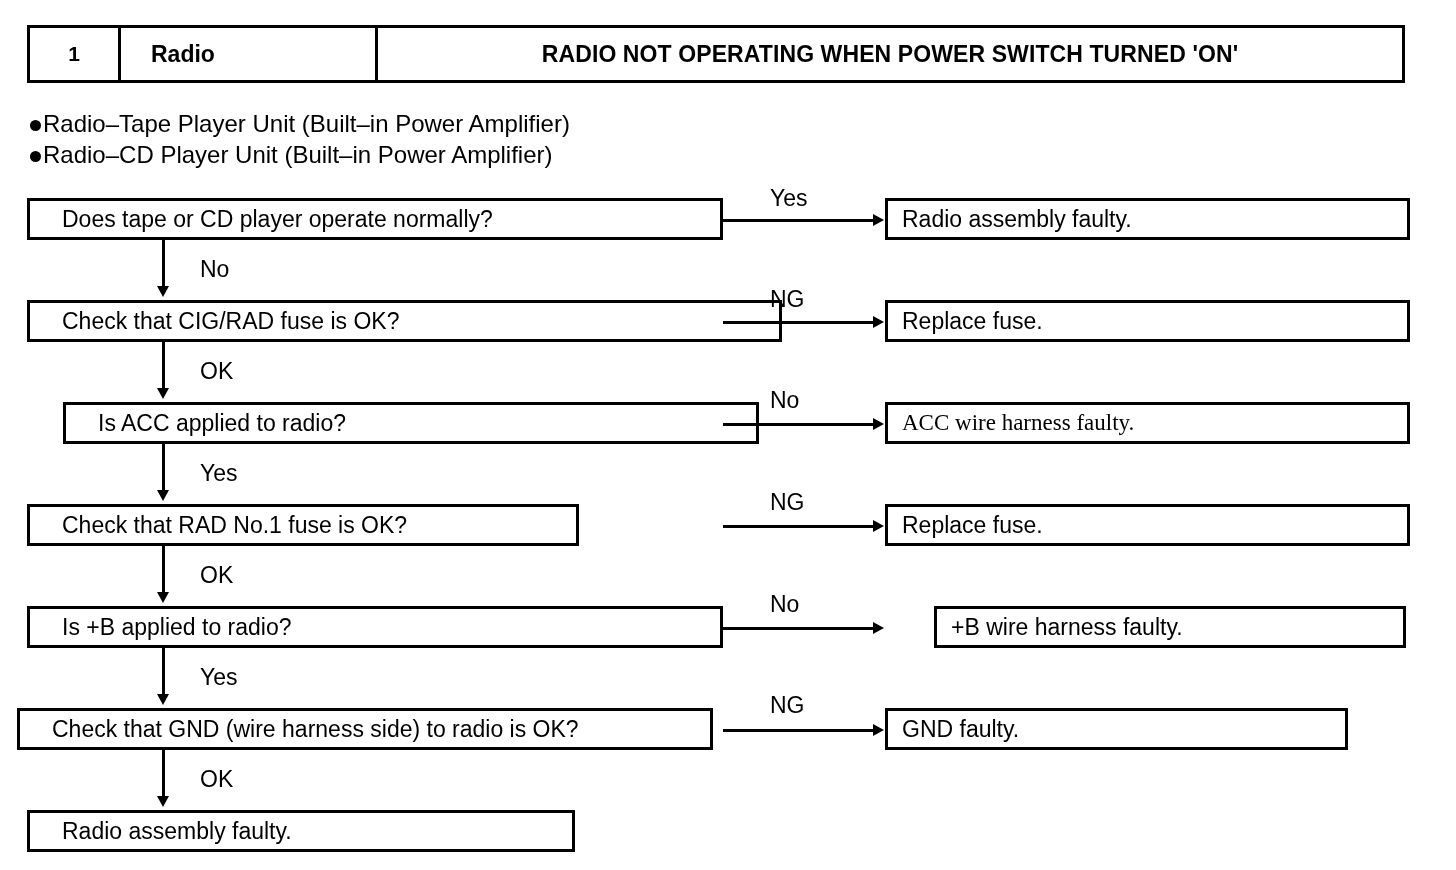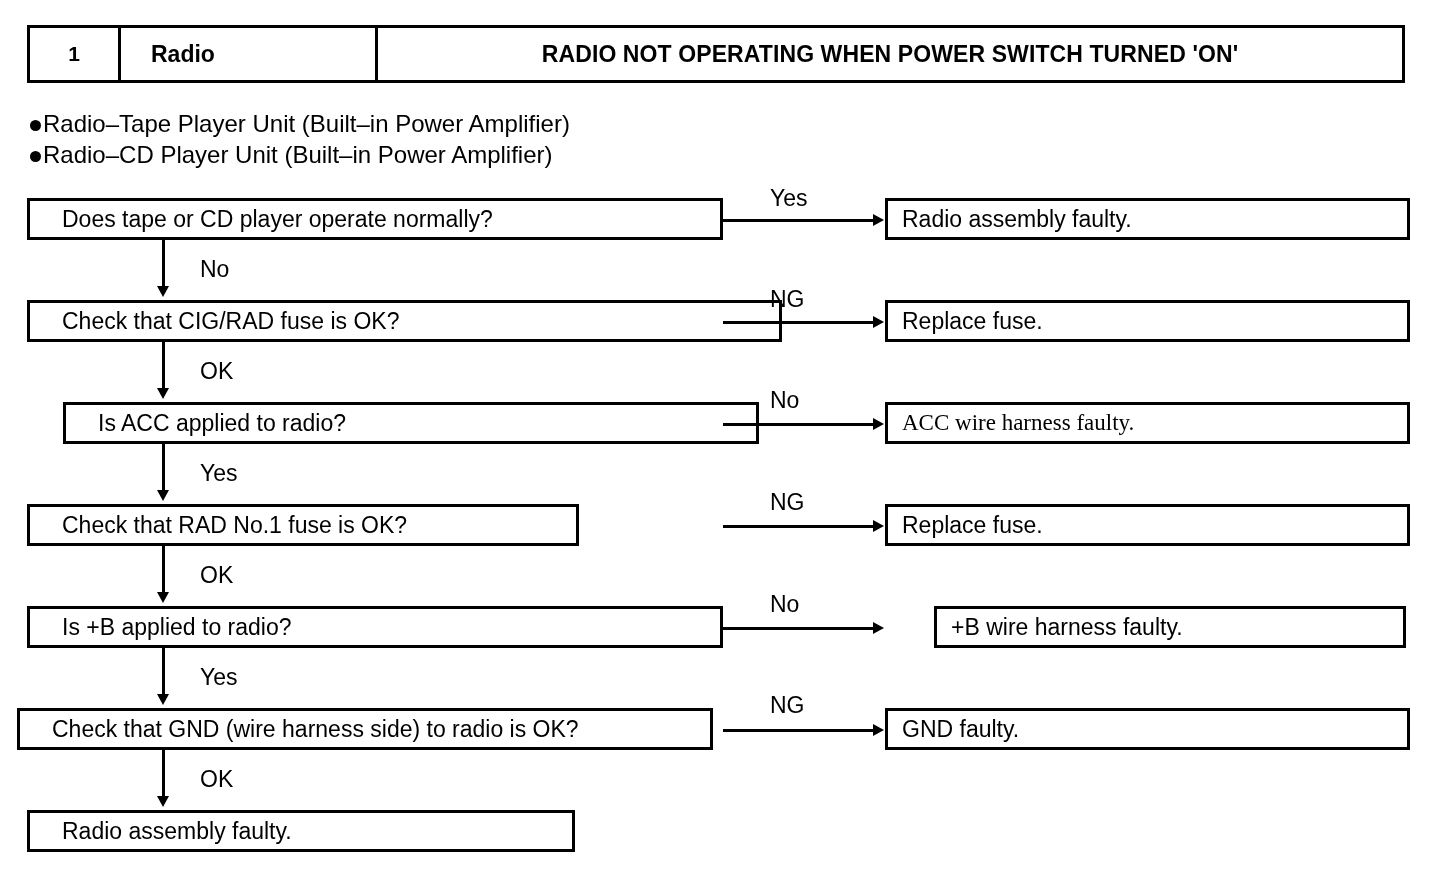--- a/index.html
+++ b/index.html
@@ -150,21 +150,21 @@
     <div class="hlabel" style="left:770px;top:591px;">No</div>
     <div class="rbox" style="left:934px;top:606px;width:472px;">+B wire harness faulty.</div>
     <div class="vline" style="left:162px;top:648px;height:48px;"></div>
     <div class="varrow" style="left:157px;top:694px;"></div>
     <div class="vlabel" style="left:200px;top:664px;">Yes</div>
 
     <div class="qbox" style="left:17px;top:708px;width:696px;">Check that GND (wire harness side) to radio is OK?</div>
     <div class="hline" style="left:723px;top:729px;width:152px;"></div>
     <div class="harrow" style="left:873px;top:724px;"></div>
     <div class="hlabel" style="left:770px;top:692px;">NG</div>
-    <div class="rbox" style="left:885px;top:708px;width:525px;">GND faulty.</div>
+    <div class="rbox" style="left:885px;top:708px;width:463px;">GND faulty.</div>
     <div class="vline" style="left:162px;top:750px;height:48px;"></div>
     <div class="varrow" style="left:157px;top:796px;"></div>
     <div class="vlabel" style="left:200px;top:766px;">OK</div>
 
     <div class="qbox" style="left:27px;top:810px;width:548px;">Radio assembly faulty.</div>
 
   </div>
 </div>
 
 </body></html>

